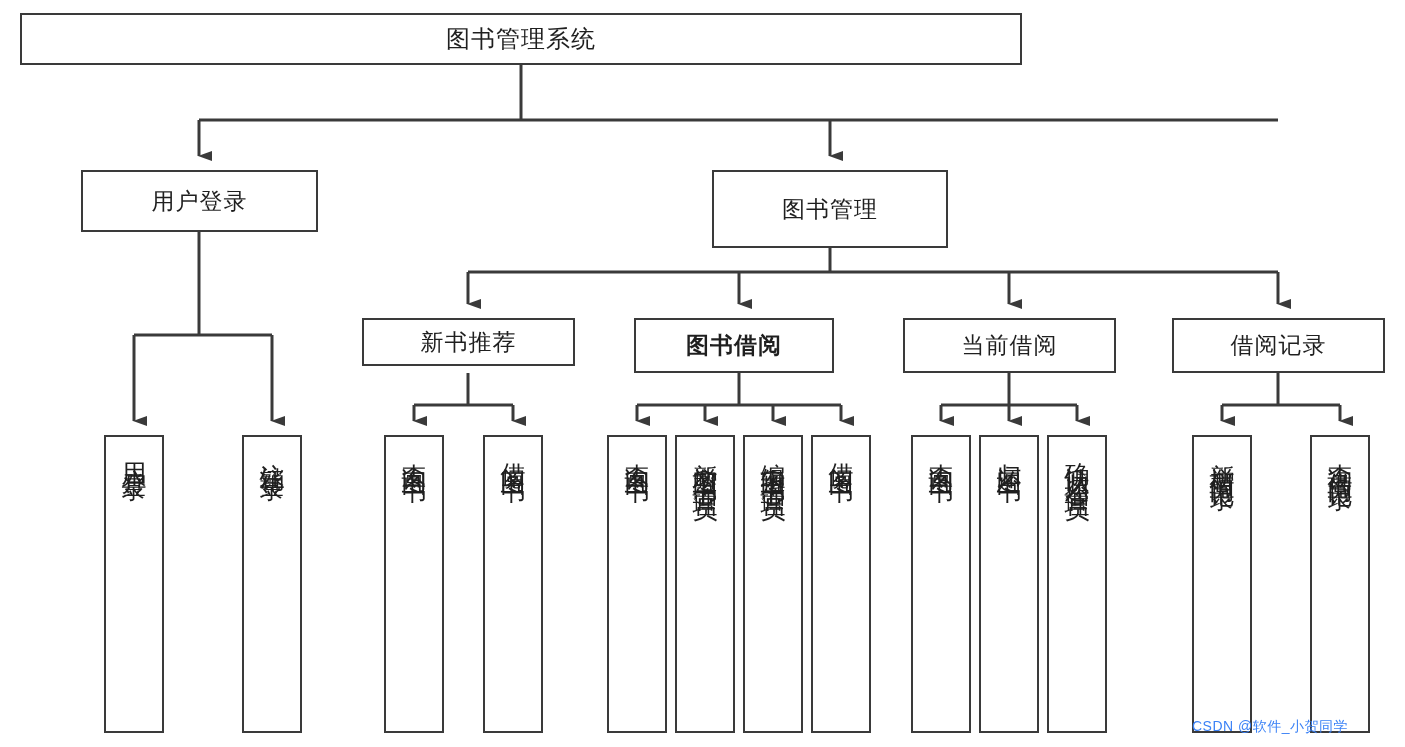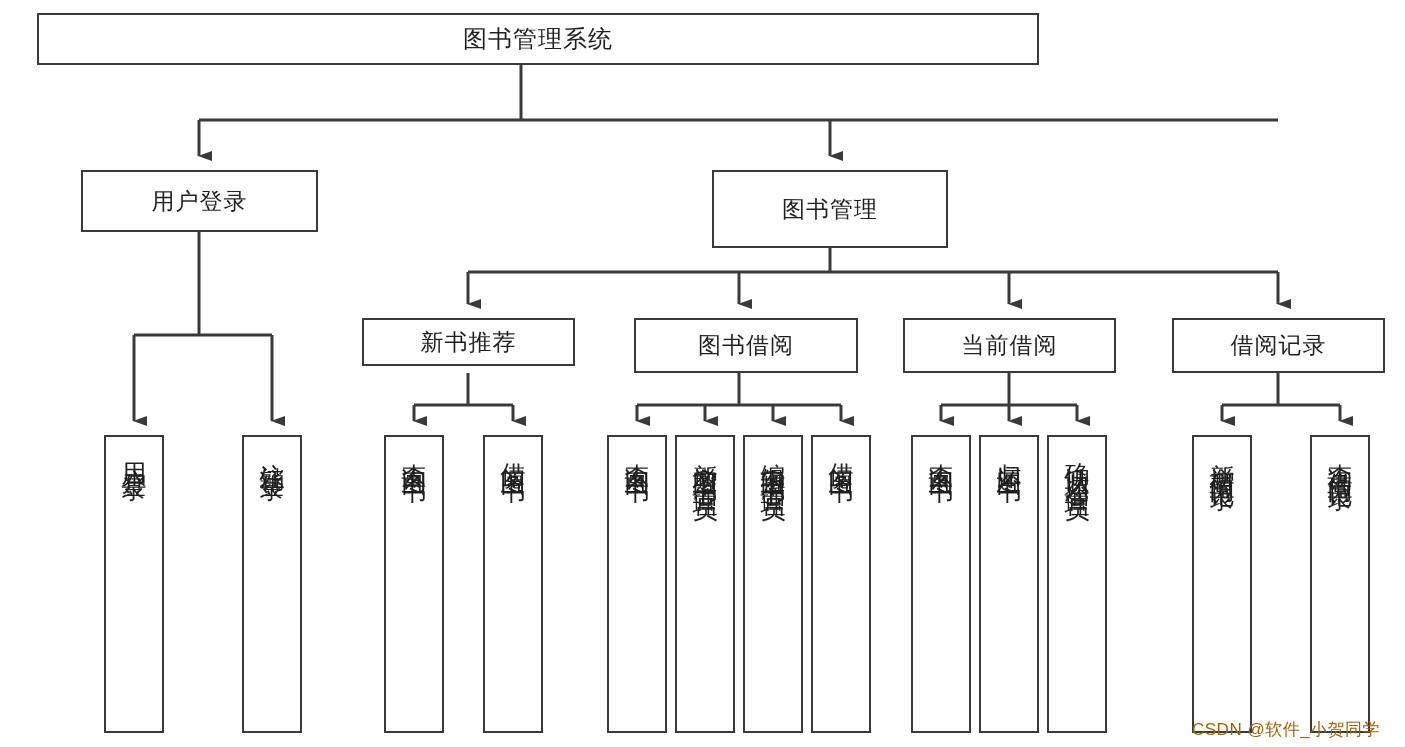--- a/index.html
+++ b/index.html
@@ -61,22 +61,22 @@
     writing-mode: vertical-rl;
     text-orientation: upright;
     font-size: 25px;
     letter-spacing: 5px;
     line-height: 1;
     white-space: nowrap;
     text-align: left;
   }
   .watermark {
     position: absolute;
-    color: #a16207;
-    font-size: 17px;
+    color: #3b82f6;
+    font-size: 14px;
     white-space: nowrap;
     letter-spacing: 0.5px;
   }
 </style>
 </head>
 <body>
 
 <div id="canvas">
 
   <svg class="wires" viewBox="0 0 1405 747">
@@ -122,35 +122,35 @@
       <path d="M1009,405 L1009,421" marker-end="url(#arw)"></path>
       <path d="M1077,405 L1077,421" marker-end="url(#arw)"></path>
 
       <path d="M1278,373 L1278,405"></path>
       <path d="M1222,405 L1340,405"></path>
       <path d="M1222,405 L1222,421" marker-end="url(#arw)"></path>
       <path d="M1340,405 L1340,421" marker-end="url(#arw)"></path>
     </g>
   </svg>
 
-  <div class="node h-node root" style="left:20px; top:13px; width:1002px; height:52px;margin-left:17px;">
+  <div class="node h-node root" style="left:20px; top:13px; width:1002px; height:52px;">
     <span class="lbl">图书管理系统</span>
   </div>
 
   <div class="node h-node" style="left:81px; top:170px; width:237px; height:62px;">
     <span class="lbl">用户登录</span>
   </div>
   <div class="node h-node" style="left:712px; top:170px; width:236px; height:78px;">
     <span class="lbl">图书管理</span>
   </div>
 
   <div class="node h-node" style="left:362px; top:318px; width:213px; height:48px;">
     <span class="lbl">新书推荐</span>
   </div>
-  <div class="node h-node" style="left:634px; top:318px; width:224px; height:55px;">
+  <div class="node h-node" style="left:634px; top:318px; width:200px; height:55px;font-weight:bold;">
     <span class="lbl">图书借阅</span>
   </div>
   <div class="node h-node" style="left:1172px; top:318px; width:213px; height:55px;">
     <span class="lbl">借阅记录</span>
   </div>
   <div class="node h-node" style="left:903px; top:318px; width:213px; height:55px;">
     <span class="lbl">当前借阅</span>
   </div>
 
   <div class="node leaf" style="left:104px; top:435px; width:60px; height:298px;">

